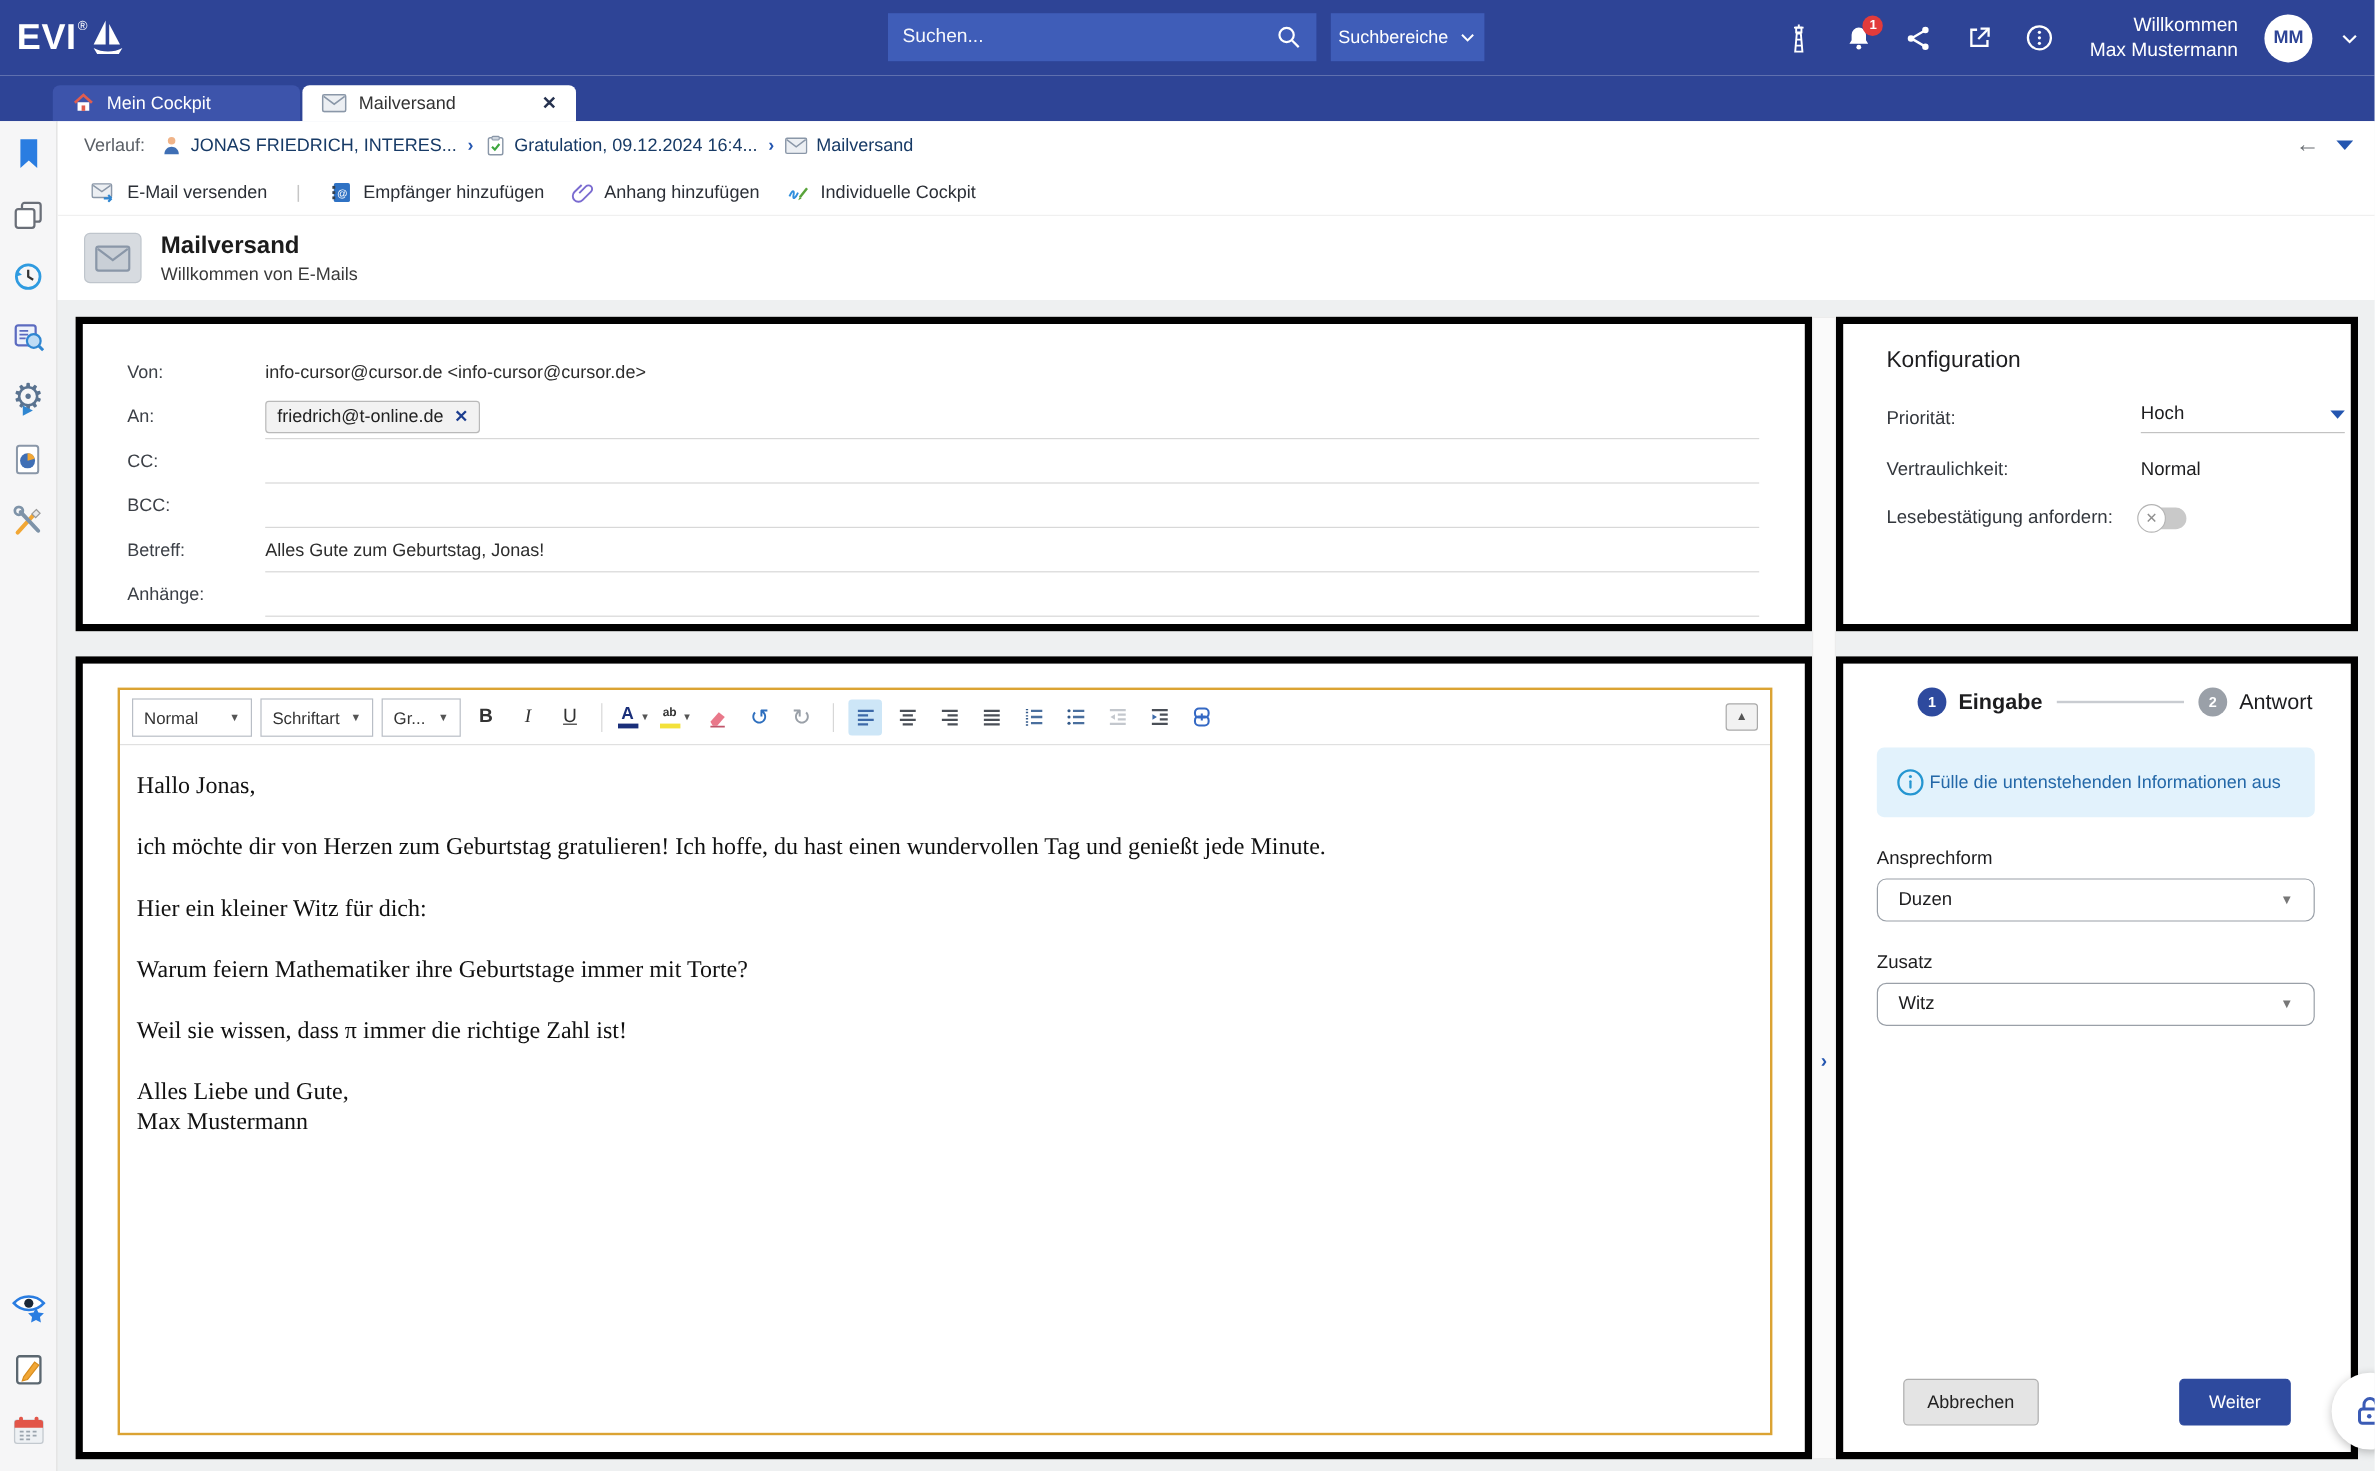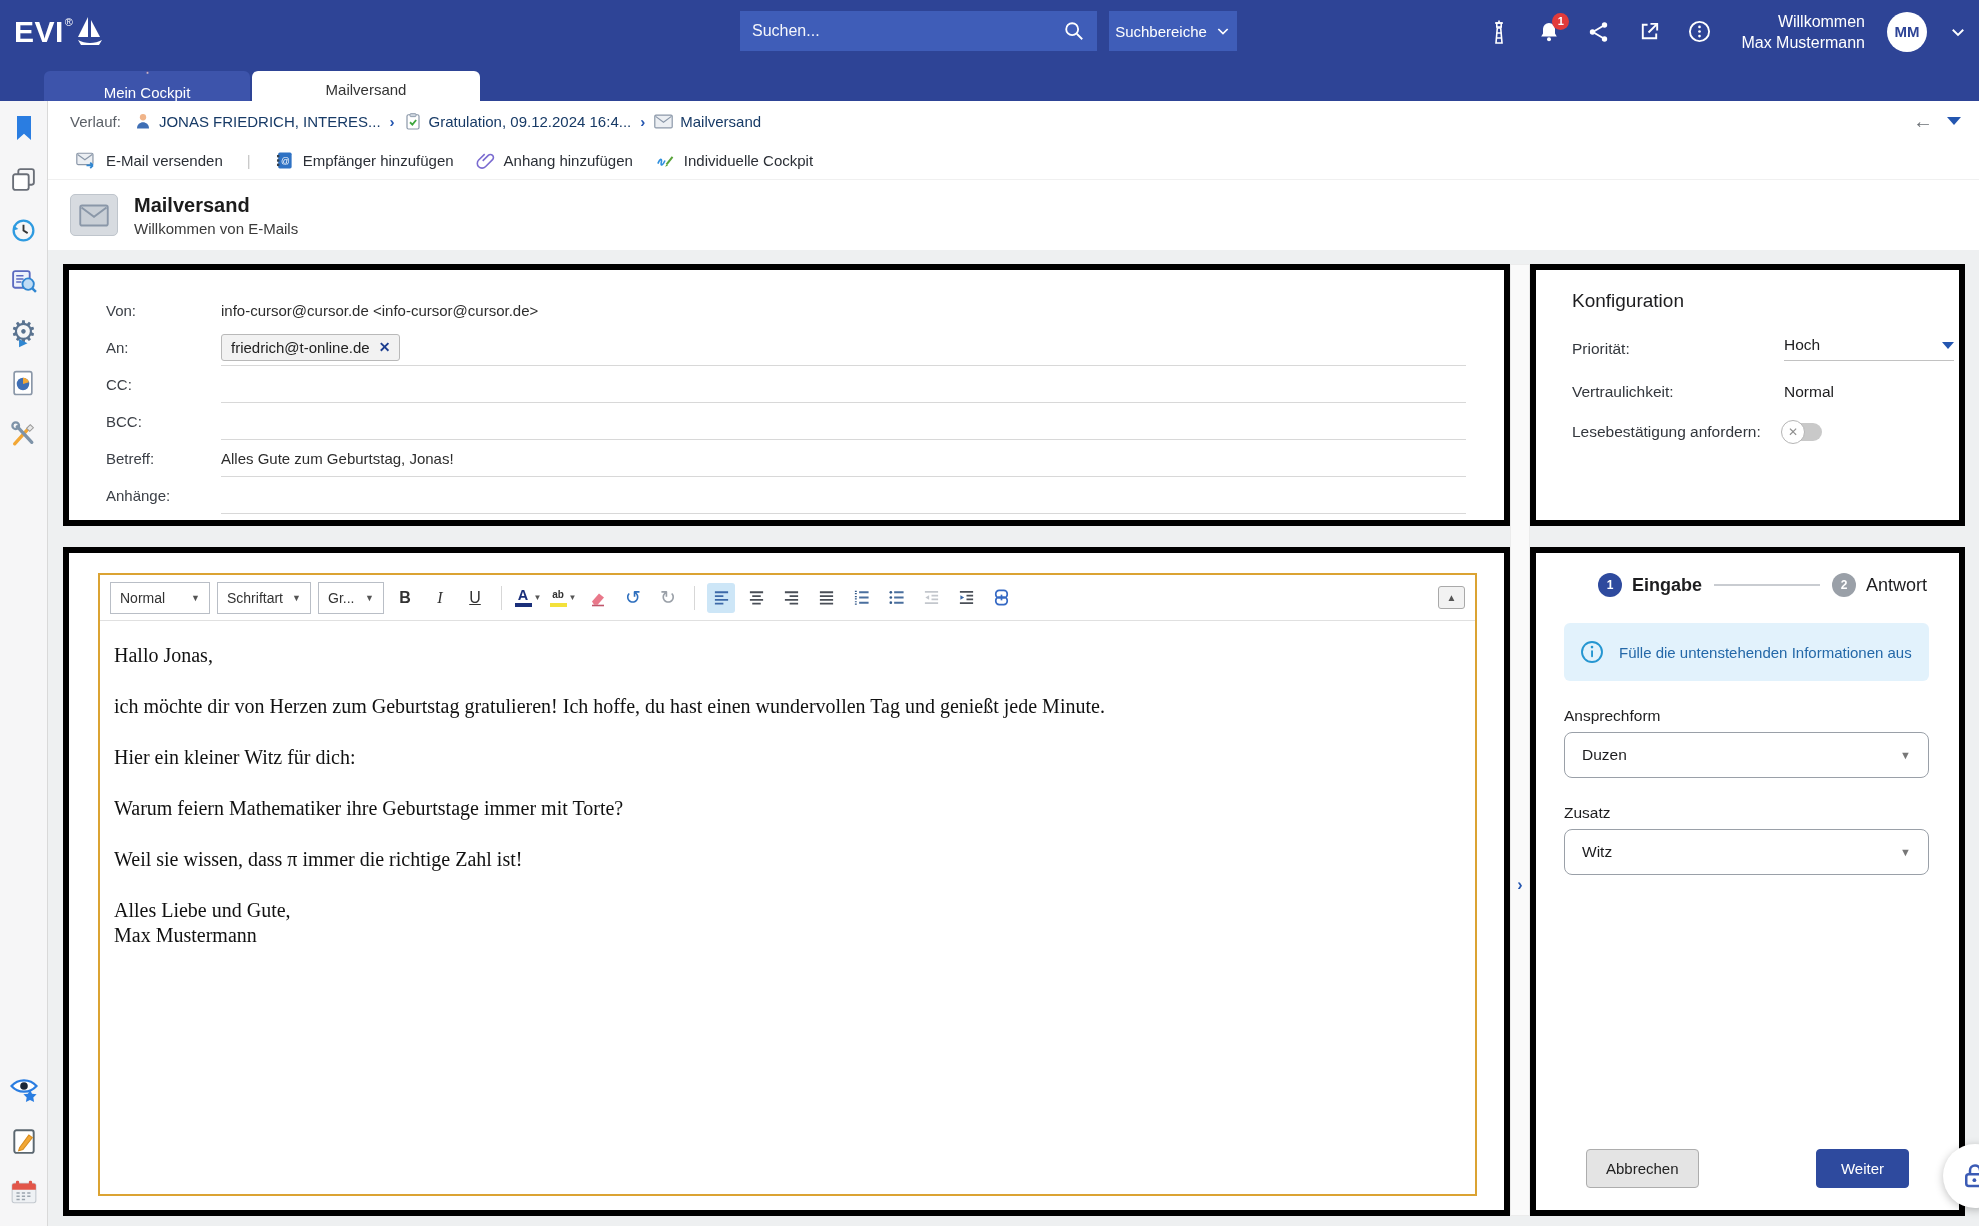--- a/index.html
+++ b/index.html
@@ -18,21 +18,21 @@
   .searchbox input::placeholder { color:#fff; opacity:.95; }
   .scopebox { width:128px; height:40px; background:#3f5db8; display:flex; align-items:center; justify-content:center; gap:8px; color:#fff; font-size:15px; cursor:pointer; }
   .topright { position:absolute; right:12px; top:0; height:63px; display:flex; align-items:center; gap:22px; }
   .topicon { width:28px; height:28px; position:relative; display:flex; align-items:center; justify-content:center; }
   .badge { position:absolute; top:-5px; right:-6px; min-width:17px; height:17px; border-radius:9px; background:#e23b3b; color:#fff; font-size:11px; font-weight:bold; display:flex; align-items:center; justify-content:center; padding:0 3px; }
   .welcome { color:#fff; text-align:right; font-size:16px; line-height:21px; margin-left:6px; }
   .avatar { width:40px; height:40px; border-radius:50%; background:#fff; color:#2e4496; font-weight:bold; font-size:15px; display:flex; align-items:center; justify-content:center; }
 
   
   .tabrow { height:38px; background:#2e4496; display:flex; align-items:flex-end; padding-left:44px; }
-  .tab { height:30px; display:flex; align-items:center; gap:10px; padding:0 16px; font-size:15px; border-radius:6px 6px 0 0; cursor:pointer;flex-direction:column; }
+  .tab { height:30px; display:flex; align-items:center; gap:10px; padding:0 16px; font-size:15px; border-radius:6px 6px 0 0; cursor:pointer; }
   .tab-cockpit { background:#3d54ab; color:#fff; width:206px; }
   .tab-mail { background:#fff; color:#333; width:228px; margin-left:2px; }
   .tab-mail .close { margin-left:auto; color:#26324f; font-weight:bold; font-size:15px; }
 
   .body-row { display:flex; height:1125px; }
 
   
   .sidebar { width:48px; background:#f6f6f7; border-right:1px solid #d9d9d9; display:flex; flex-direction:column; align-items:center; padding-top:10px; }
   .side-ic { width:34px; height:34px; margin-bottom:17px; display:flex; align-items:center; justify-content:center; cursor:pointer; }
   .side-spacer { flex:1; }
@@ -107,25 +107,25 @@
   .ki-tab { display:flex; align-items:center; gap:10px; padding:16px 0 12px 0; font-size:15px; cursor:pointer; }
   .ki-tab.active { color:#1c3055; font-weight:bold; border-bottom:4px solid #2e4a9e; width:163px; padding-left:25px; margin-bottom:-2px; }
   .ki-tab.idle { color:#8a8f99; margin-left:22px; }
   .stepper { display:flex; align-items:center; padding:20px 32px 0 62px; flex:0 0 auto; }
   .stepc { width:24px; height:24px; border-radius:50%; color:#fff; font-size:12px; font-weight:bold; display:flex; align-items:center; justify-content:center; }
   .stepc.on { background:#2e4a9e; }
   .stepc.off { background:#9aa0a8; }
   .steplbl { font-size:18px; color:#1d1d1f; margin-left:10px; }
   .steplbl.b { font-weight:bold; }
   .stepline { flex:1; height:2px; background:#c9ccd1; margin:0 12px; }
-  .infobox { margin:26px 30px 0 28px; background:#e2f2fc; border-radius:6px; padding:17px 16px; display:flex; align-items:center; gap:15px; flex:0 0 auto; }
+  .infobox { margin:26px 30px 0 28px; background:#e2f2fc; border-radius:6px; padding:17px 16px; display:flex; align-items:center; gap:4px; flex:0 0 auto; }
   .infobox .txt { color:#2468a8; font-size:15px; }
   .ki-field { margin:26px 30px 0 28px; flex:0 0 auto; }
   .ki-field .lbl { font-size:15.5px; color:#1d1d1f; margin-bottom:7px; }
-  .ki-select { height:46px; border:1px solid #9aa0a8; border-radius:8px; display:flex; align-items:center; justify-content:space-between; padding:0 17px; font-size:15.5px; color:#1d1d1f; cursor:pointer; background:#fff; }
+  .ki-select { height:36px; border:1px solid #9aa0a8; border-radius:8px; display:flex; align-items:center; justify-content:space-between; padding:0 17px; font-size:15.5px; color:#1d1d1f; cursor:pointer; background:#fff; }
   .ki-select .car { color:#777; font-size:11px; }
   .ki-actions { margin-top:auto; display:flex; justify-content:space-between; padding:0 50px 22px 50px; }
   .btn { font-size:15px; border-radius:4px; padding:10px 19px; cursor:pointer; font-family:"Liberation Sans",sans-serif; }
   .btn.gray { background:#e4e4e4; border:1px solid #adadad; color:#222; }
   .btn.blue { background:#2e4a9e; border:1px solid #2e4a9e; color:#fff; padding:10px 24px; }
 
   .lock-fab { position:absolute; right:-28px; bottom:18px; width:64px; height:64px; border-radius:50%; background:#fff; box-shadow:0 2px 8px rgba(0,0,0,.25); display:flex; align-items:center; justify-content:center; cursor:pointer; }
 </style>
 </head>
 <body>

